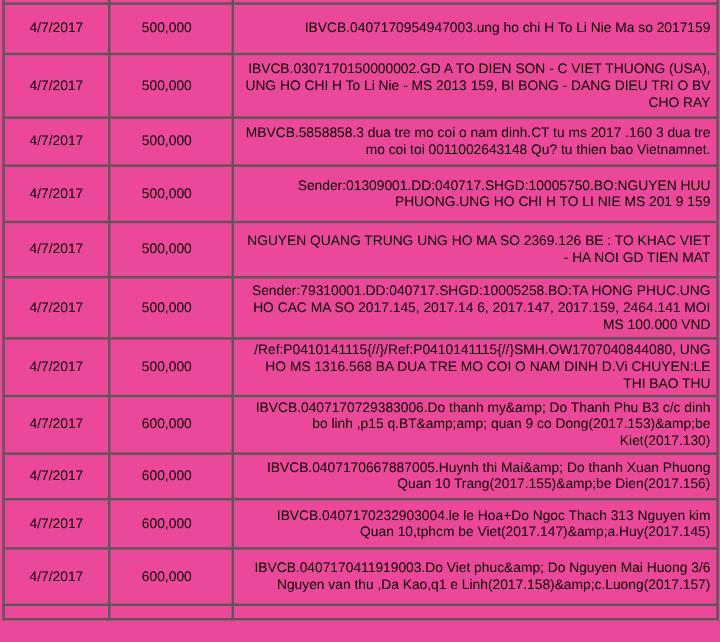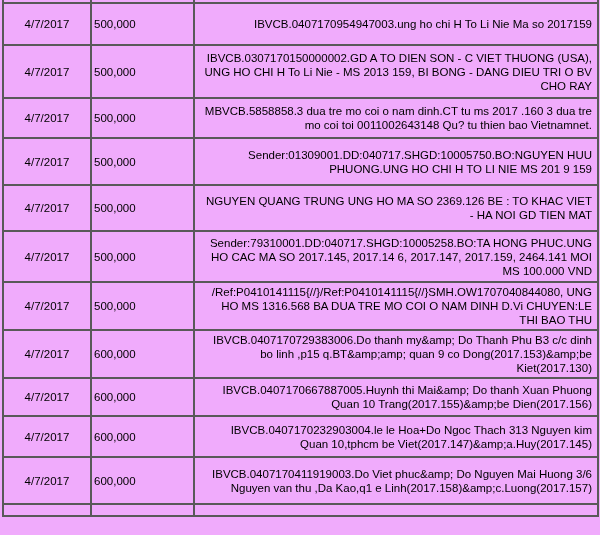--- a/index.html
+++ b/index.html
@@ -5,21 +5,21 @@
   html, body {
     margin: 0;
     padding: 0;
     background: #ffffff;
     font-family: "Liberation Sans", "DejaVu Sans", sans-serif;
   }
   .screen {
     width: 600px;
     height: 535px;
     overflow: hidden;
-    background: #f0abfc;
+    background: #ec4899;
     position: relative;
   }
   table.tx {
     border-collapse: collapse;
     table-layout: fixed;
     width: 595px;
     margin-left: 2px;
     margin-top: -2px; 
   }
   table.tx td {
@@ -32,21 +32,21 @@
   }
   col.c-date   { width: 88px; }
   col.c-amount { width: 103px; }
   col.c-desc   { width: 404px; }
 
   td.cell-date {
     text-align: center;
     padding: 2px 2px;
   }
   td.cell-amount {
-    text-align: left;
+    text-align: center;
     padding: 2px 9px 2px 2px;
   }
   td.cell-desc {
     text-align: right;
     padding: 2px 5px;
   }
   tr.sliver td { padding: 0; }
 
   
   tbody tr:nth-child(1)  { height: 4px;  }

